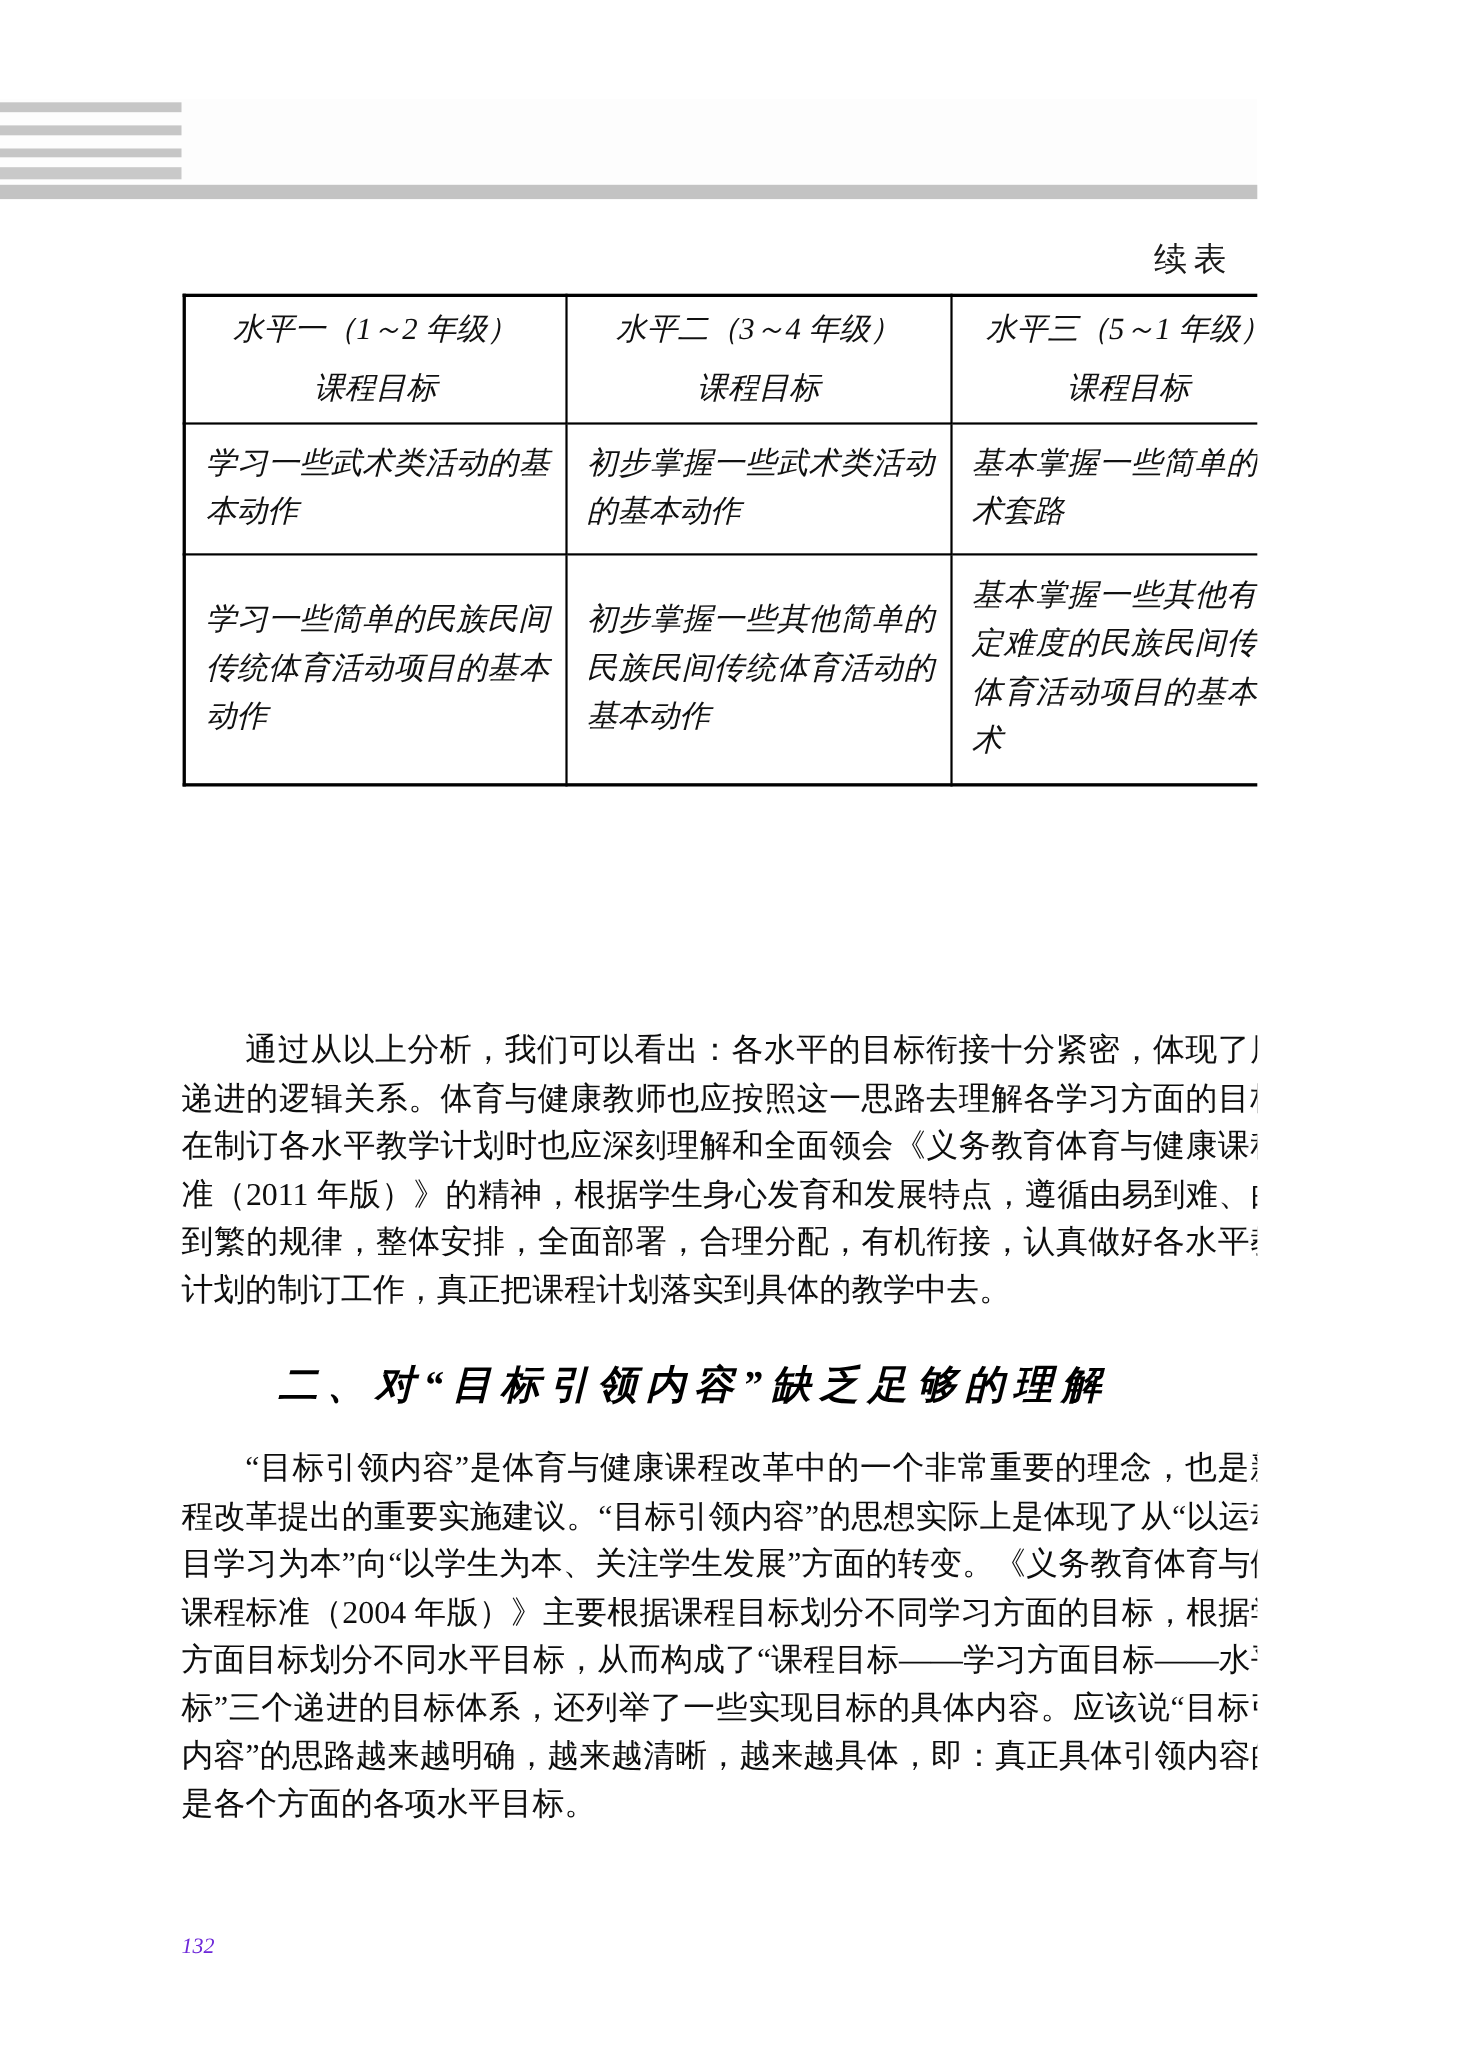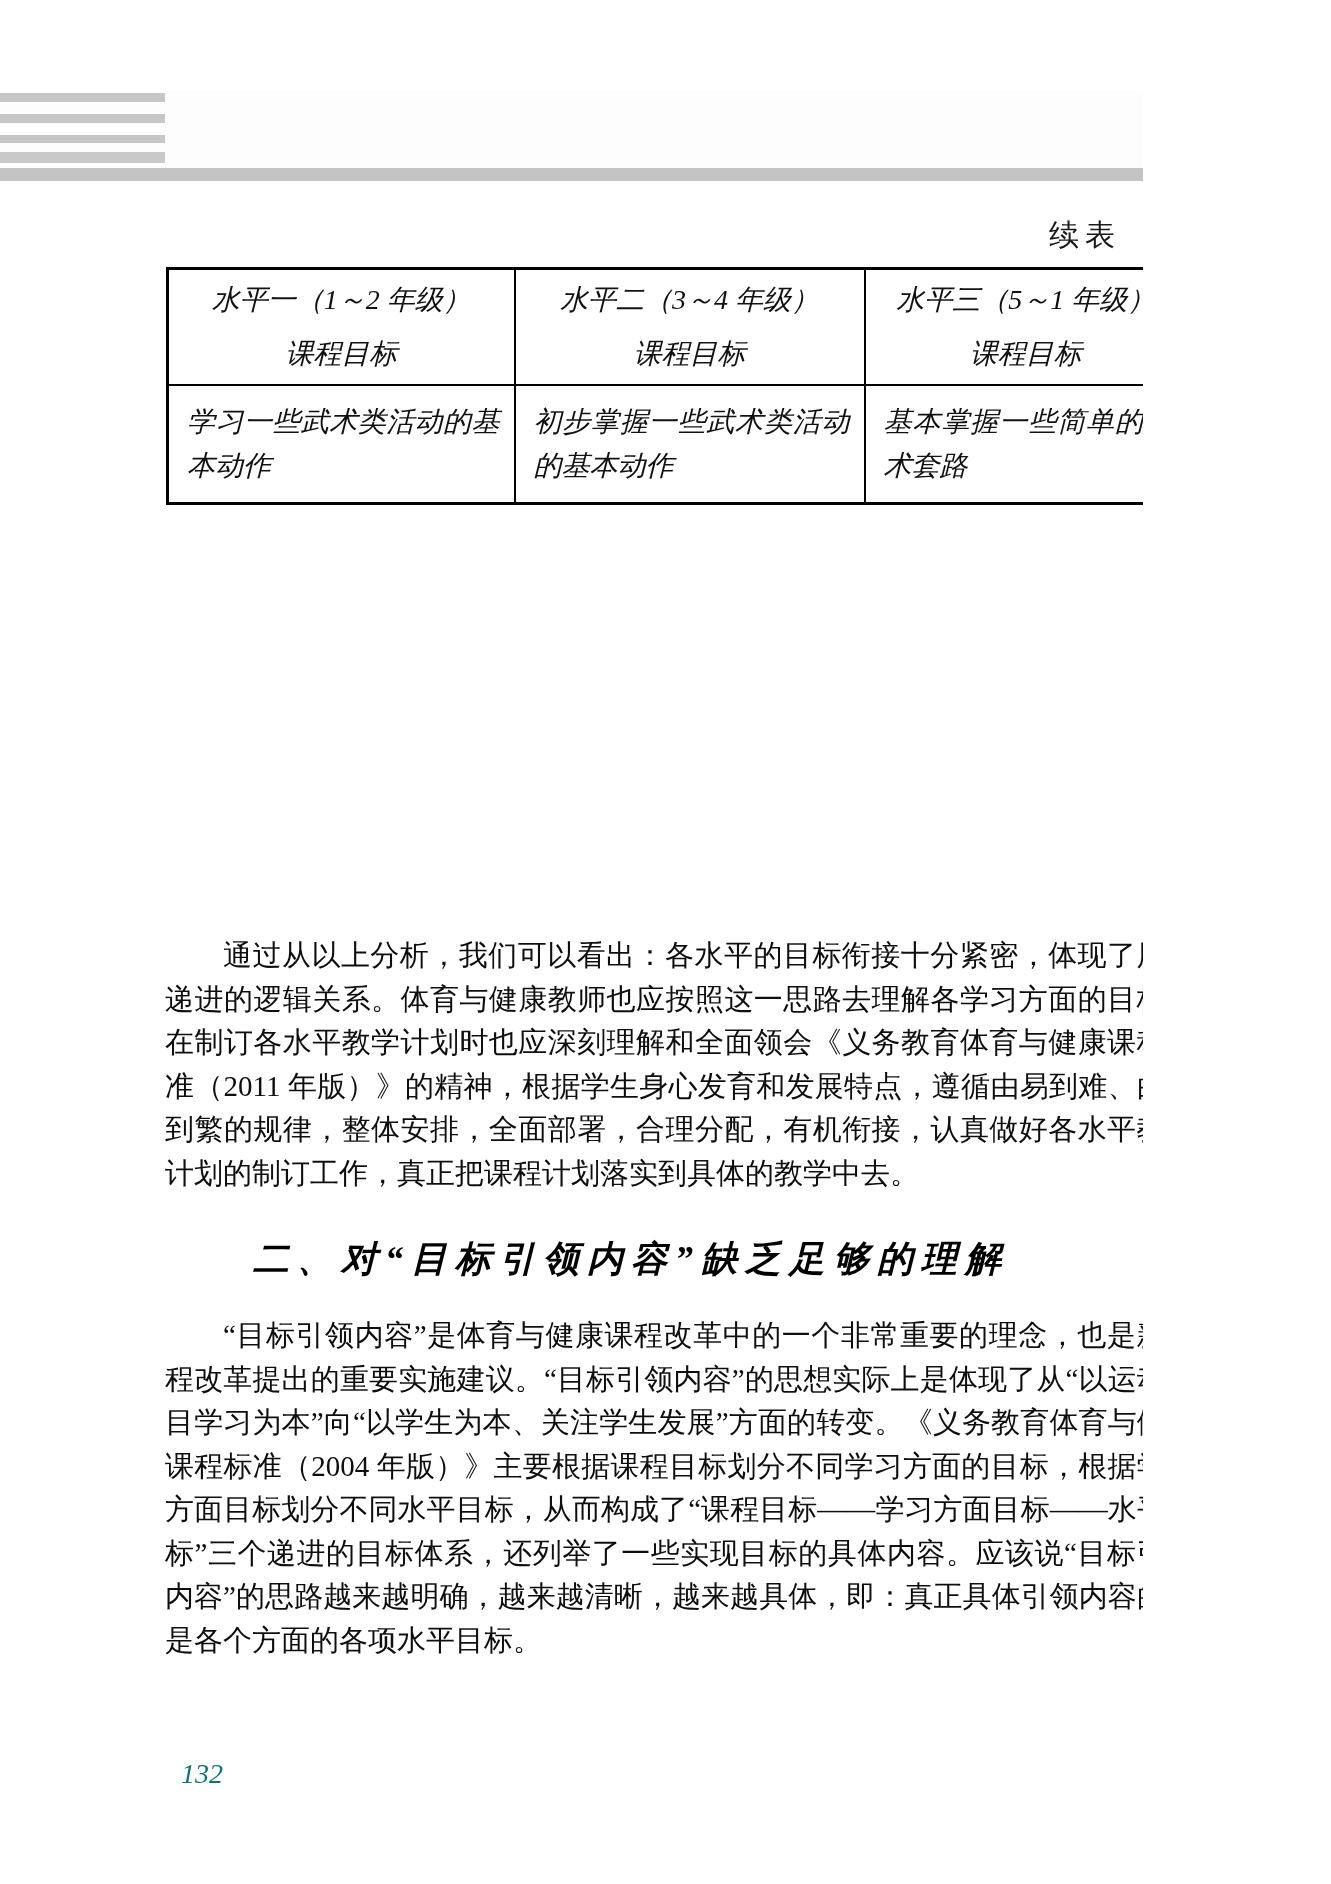--- a/index.html
+++ b/index.html
@@ -83,24 +83,24 @@
     margin: 40px 0 30px 88px;
     font-size: 36px;
     font-weight: bold;
     font-style: italic;
     letter-spacing: 8px;
     color: #000;
   }
 
   .page-number {
     position: absolute;
-    left: 181px; top: 1758px;
-    font-size: 28px;
+    left: 165px; top: 1758px;
+    font-size: 20px;
     font-style: italic;
-    color: #0f766e;
+    color: #6d28d9;
   }
 </style>
 </head>
 <body>
 
 <div class="page">
 
   <div class="deco-bar deco-band"></div>
   <div class="deco-bar deco-short-1"></div>
   <div class="deco-bar deco-short-2"></div>
@@ -131,20 +131,25 @@
           <div class="hdr-line">课程目标</div>
         </th>
       </tr>
     </thead>
     <tbody>
       <tr class="r2">
         <td>学习一些武术类活动的基本动作</td>
         <td>初步掌握一些武术类活动的基本动作</td>
         <td>基本掌握一些简单的武术套路</td>
       </tr>
+      <tr class="r3">
+        <td>学习一些简单的民族民间传统体育活动项目的基本动作</td>
+        <td>初步掌握一些其他简单的民族民间传统体育活动的基本动作</td>
+        <td>基本掌握一些其他有一定难度的民族民间传统体育活动项目的基本技术</td>
+      </tr>
     </tbody>
   </table>
 
   <div class="text-block">
     <p class="body-para">通过从以上分析，我们可以看出：各水平的目标衔接十分紧密，体现了层层递进的逻辑关系。体育与健康教师也应按照这一思路去理解各学习方面的目标。在制订各水平教学计划时也应深刻理解和全面领会《义务教育体育与健康课程标准（2011 年版）》的精神，根据学生身心发育和发展特点，遵循由易到难、由简到繁的规律，整体安排，全面部署，合理分配，有机衔接，认真做好各水平教学计划的制订工作，真正把课程计划落实到具体的教学中去。</p>
     <h2 class="section-heading">二、对“目标引领内容”缺乏足够的理解</h2>
     <p class="body-para">“目标引领内容”是体育与健康课程改革中的一个非常重要的理念，也是新课程改革提出的重要实施建议。“目标引领内容”的思想实际上是体现了从“以运动项目学习为本”向“以学生为本、关注学生发展”方面的转变。《义务教育体育与健康课程标准（2004 年版）》主要根据课程目标划分不同学习方面的目标，根据学习方面目标划分不同水平目标，从而构成了“课程目标——学习方面目标——水平目标”三个递进的目标体系，还列举了一些实现目标的具体内容。应该说“目标引领内容”的思路越来越明确，越来越清晰，越来越具体，即：真正具体引领内容的，是各个方面的各项水平目标。</p>
   </div>
 
   <div class="page-number">132</div>

